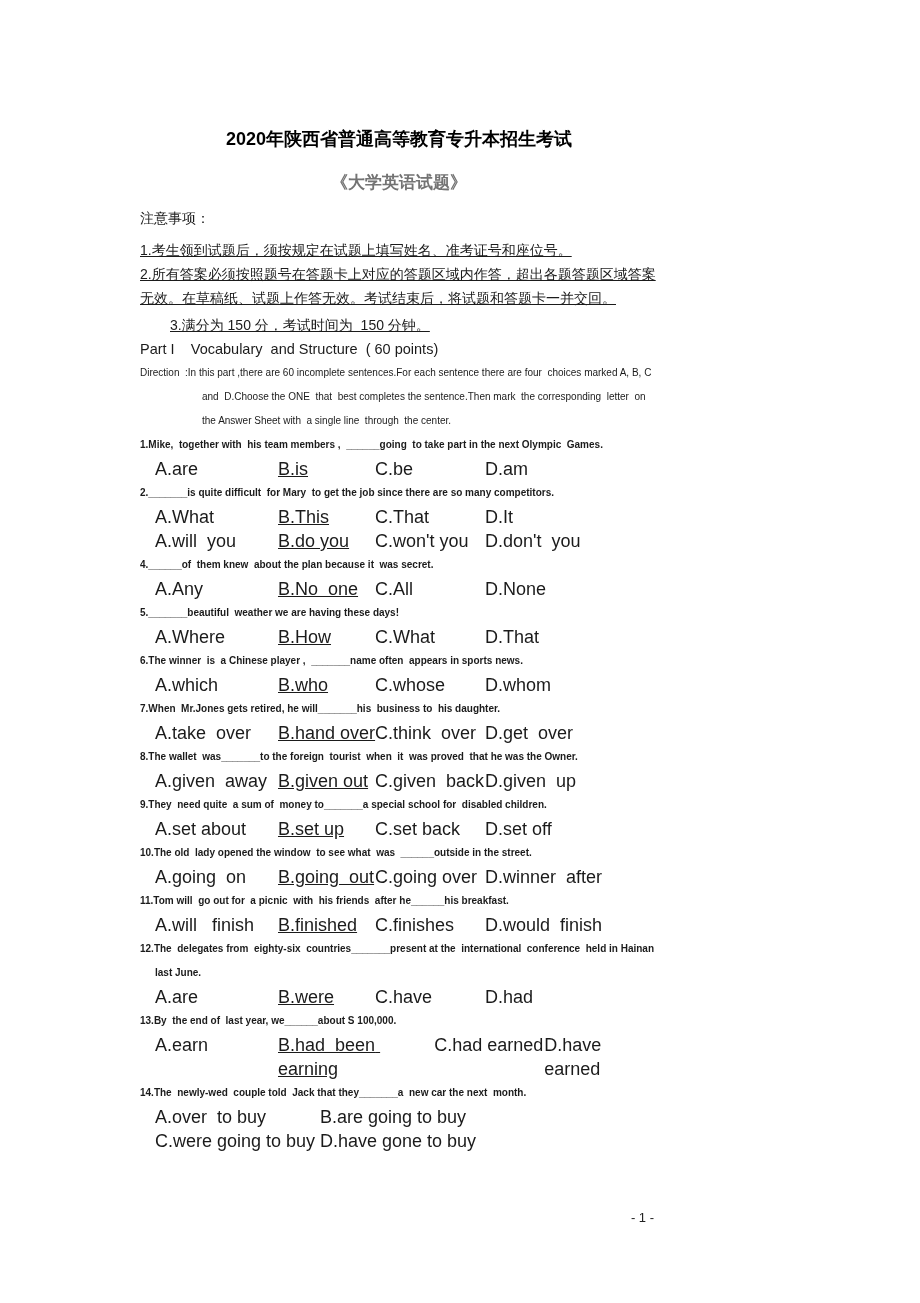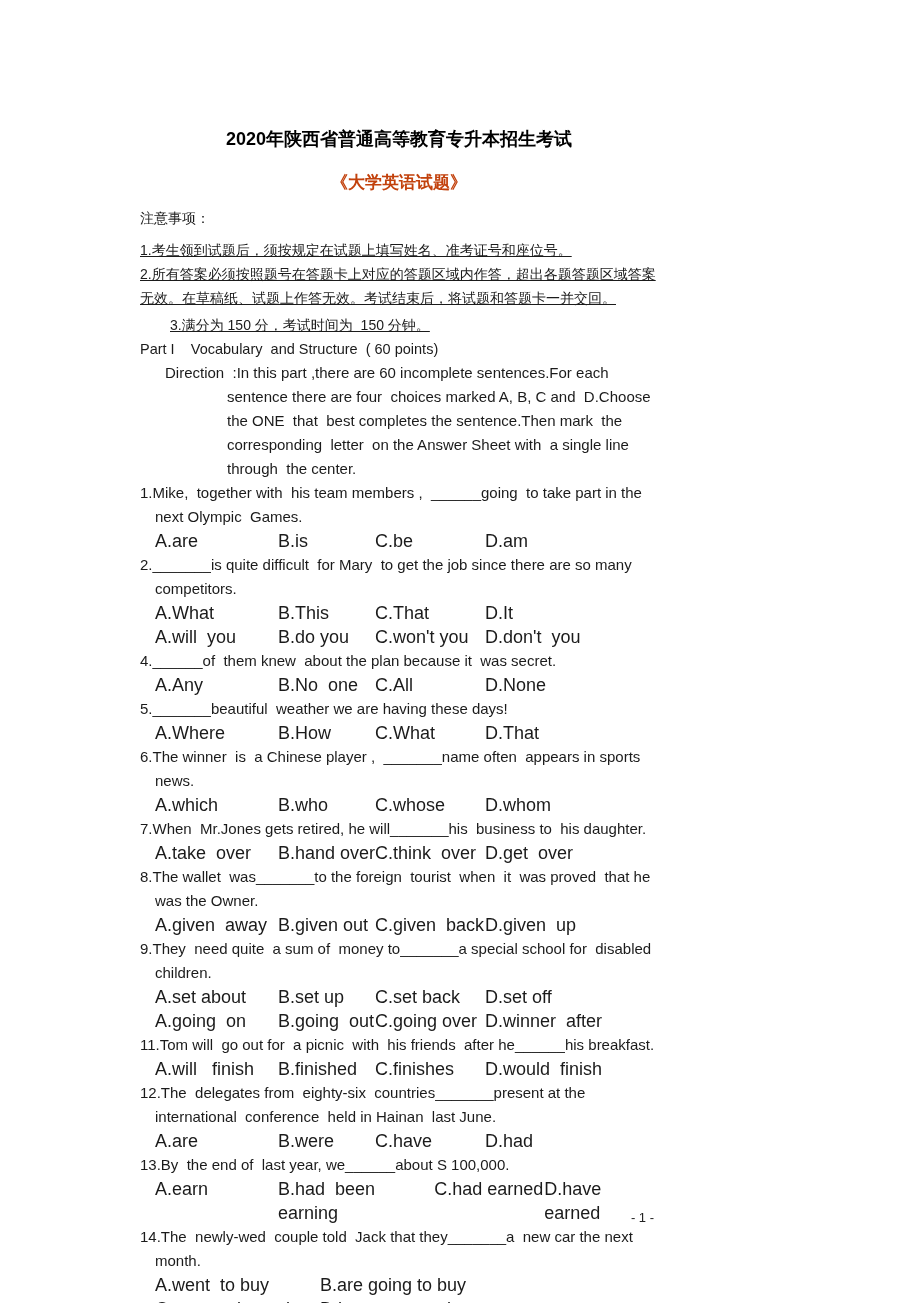--- a/index.html
+++ b/index.html
@@ -23,21 +23,21 @@
     font-weight: bold;
     color: #000;
     line-height: 26px;
     margin-bottom: 18px;
     white-space: pre-wrap;
   }
   .subtitle {
     text-align: center;
     font-size: 17px;
     font-weight: bold;
-    color: #c2410c;
+    color: #737373;
     line-height: 26px;
     margin-bottom: 10px;
     white-space: pre-wrap;
   }
   .notice-label {
     font-size: 14px;
     line-height: 24px;
     margin-bottom: 8px;
     white-space: pre-wrap;
   }
@@ -47,43 +47,43 @@
     white-space: pre-wrap;
     text-decoration: underline;
   }
   .notice-item.last { margin-top: 3px; margin-left: 30px; }
   .part-heading {
     font-size: 14.5px;
     line-height: 24px;
     white-space: pre-wrap;
   }
   .direction {
-    font-size: 15px;
+    font-size: 10px;
     line-height: 24px;
     padding-left: 62px;
     text-indent: -62px;
     white-space: pre-wrap;
-    margin-left: 25px;
   }
   .q-text {
-    font-size: 15px;
+    font-size: 10px;
     line-height: 24px;
     padding-left: 15px;
     text-indent: -15px;
     white-space: pre-wrap;
+    font-weight: bold;
   }
   .options {
     display: flex;
     padding-left: 15px;
     font-size: 18px;
     line-height: 24px;
   }
   .opt { display: inline-block; white-space: pre-wrap; }
   .optA { min-width: 123px; }
-  .optB { min-width: 97px; }
+  .optB { min-width: 97px; text-decoration: underline; }
   .optC { min-width: 110px; }
   .options.two-col {
     display: grid;
     grid-template-columns: 165px auto;
   }
   .options.two-col .opt { min-width: 0; }
   .page-number {
     position: absolute;
     top: 1210px;
     right: 138px;
@@ -194,20 +194,21 @@
       <p class="q-text">9.They  need quite  a sum of  money to_______a special school for  disabled children.</p>
       <div class="options">
         <span class="opt optA">A.set about</span>
         <span class="opt optB">B.set up</span>
         <span class="opt optC">C.set back</span>
         <span class="opt optD">D.set off</span>
       </div>
     </div>
 
     <div class="question">
+      <p class="q-text">10.The old  lady opened the window  to see what  was  ______outside in the street.</p>
       <div class="options">
         <span class="opt optA">A.going  on</span>
         <span class="opt optB">B.going  out</span>
         <span class="opt optC">C.going over</span>
         <span class="opt optD">D.winner  after</span>
       </div>
     </div>
 
     <div class="question">
       <p class="q-text">11.Tom will  go out for  a picnic  with  his friends  after he______his breakfast.</p>
@@ -235,21 +236,21 @@
         <span class="opt optA">A.earn</span>
         <span class="opt optB">B.had  been earning</span>
         <span class="opt optC">C.had earned</span>
         <span class="opt optD">D.have earned</span>
       </div>
     </div>
 
     <div class="question">
       <p class="q-text">14.The  newly-wed  couple told  Jack that they_______a  new car the next  month.</p>
       <div class="options two-col">
-        <span class="opt">A.went  to buy</span>
+        <span class="opt">A.over  to buy</span>
         <span class="opt">B.are going to buy</span>
         <span class="opt">C.were going to buy</span>
         <span class="opt">D.have gone to buy</span>
       </div>
     </div>
 
   </div>
 
   <div class="page-number">- 1 -</div>
 

